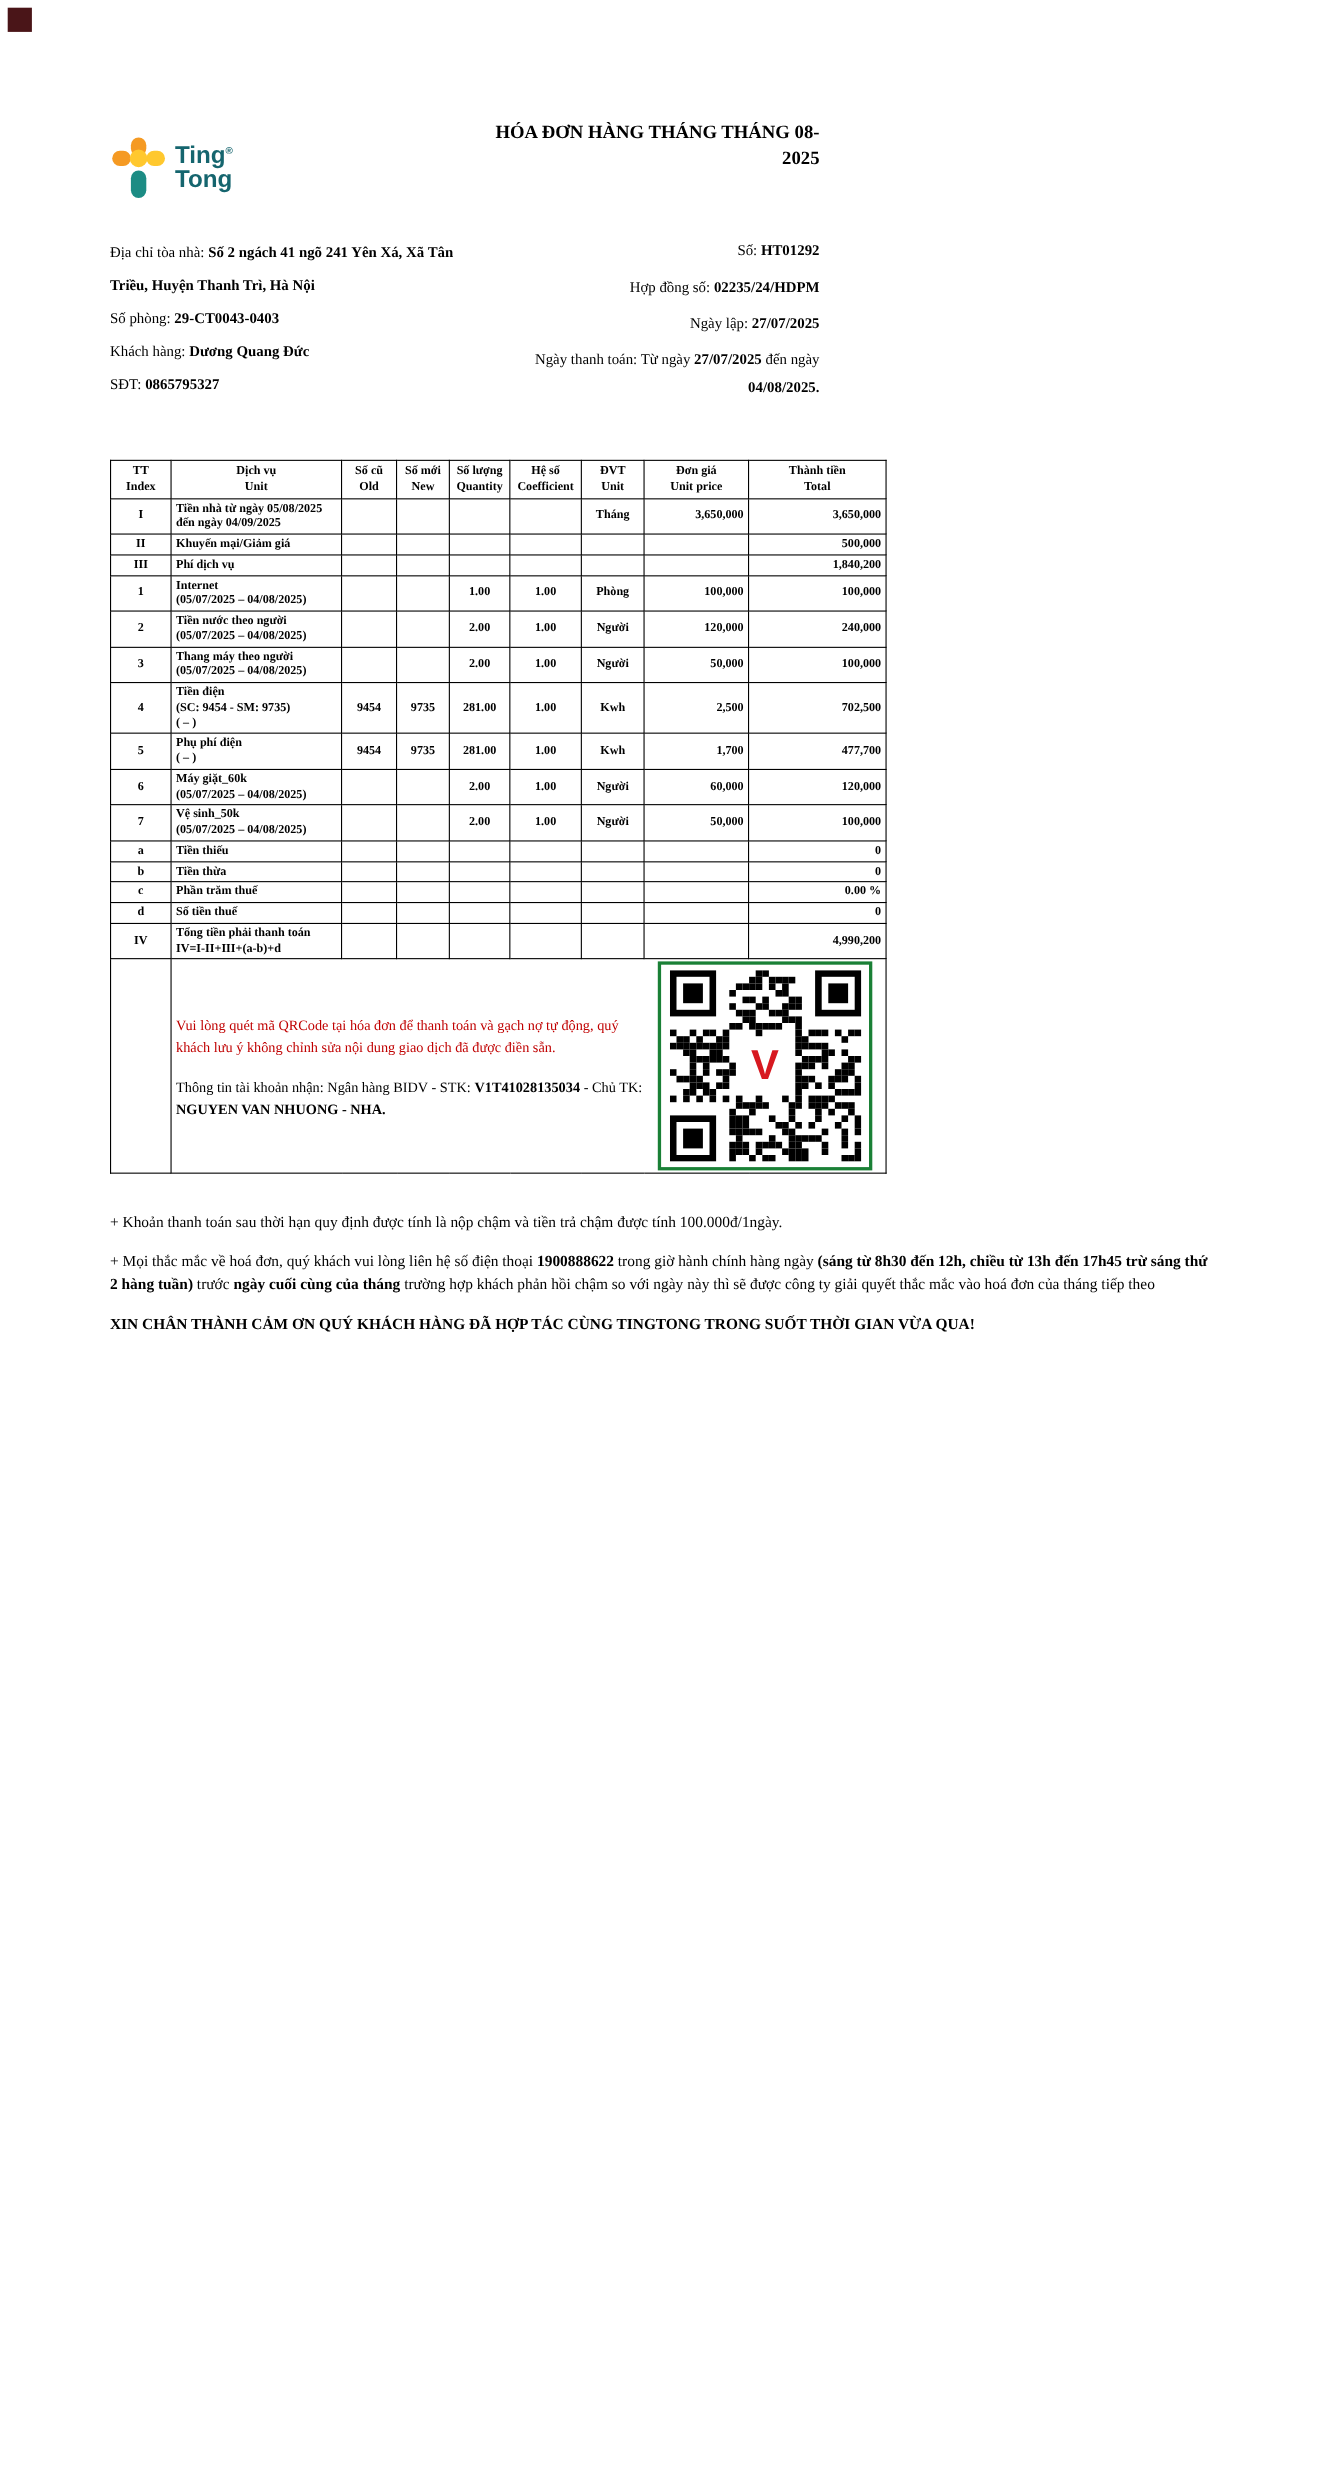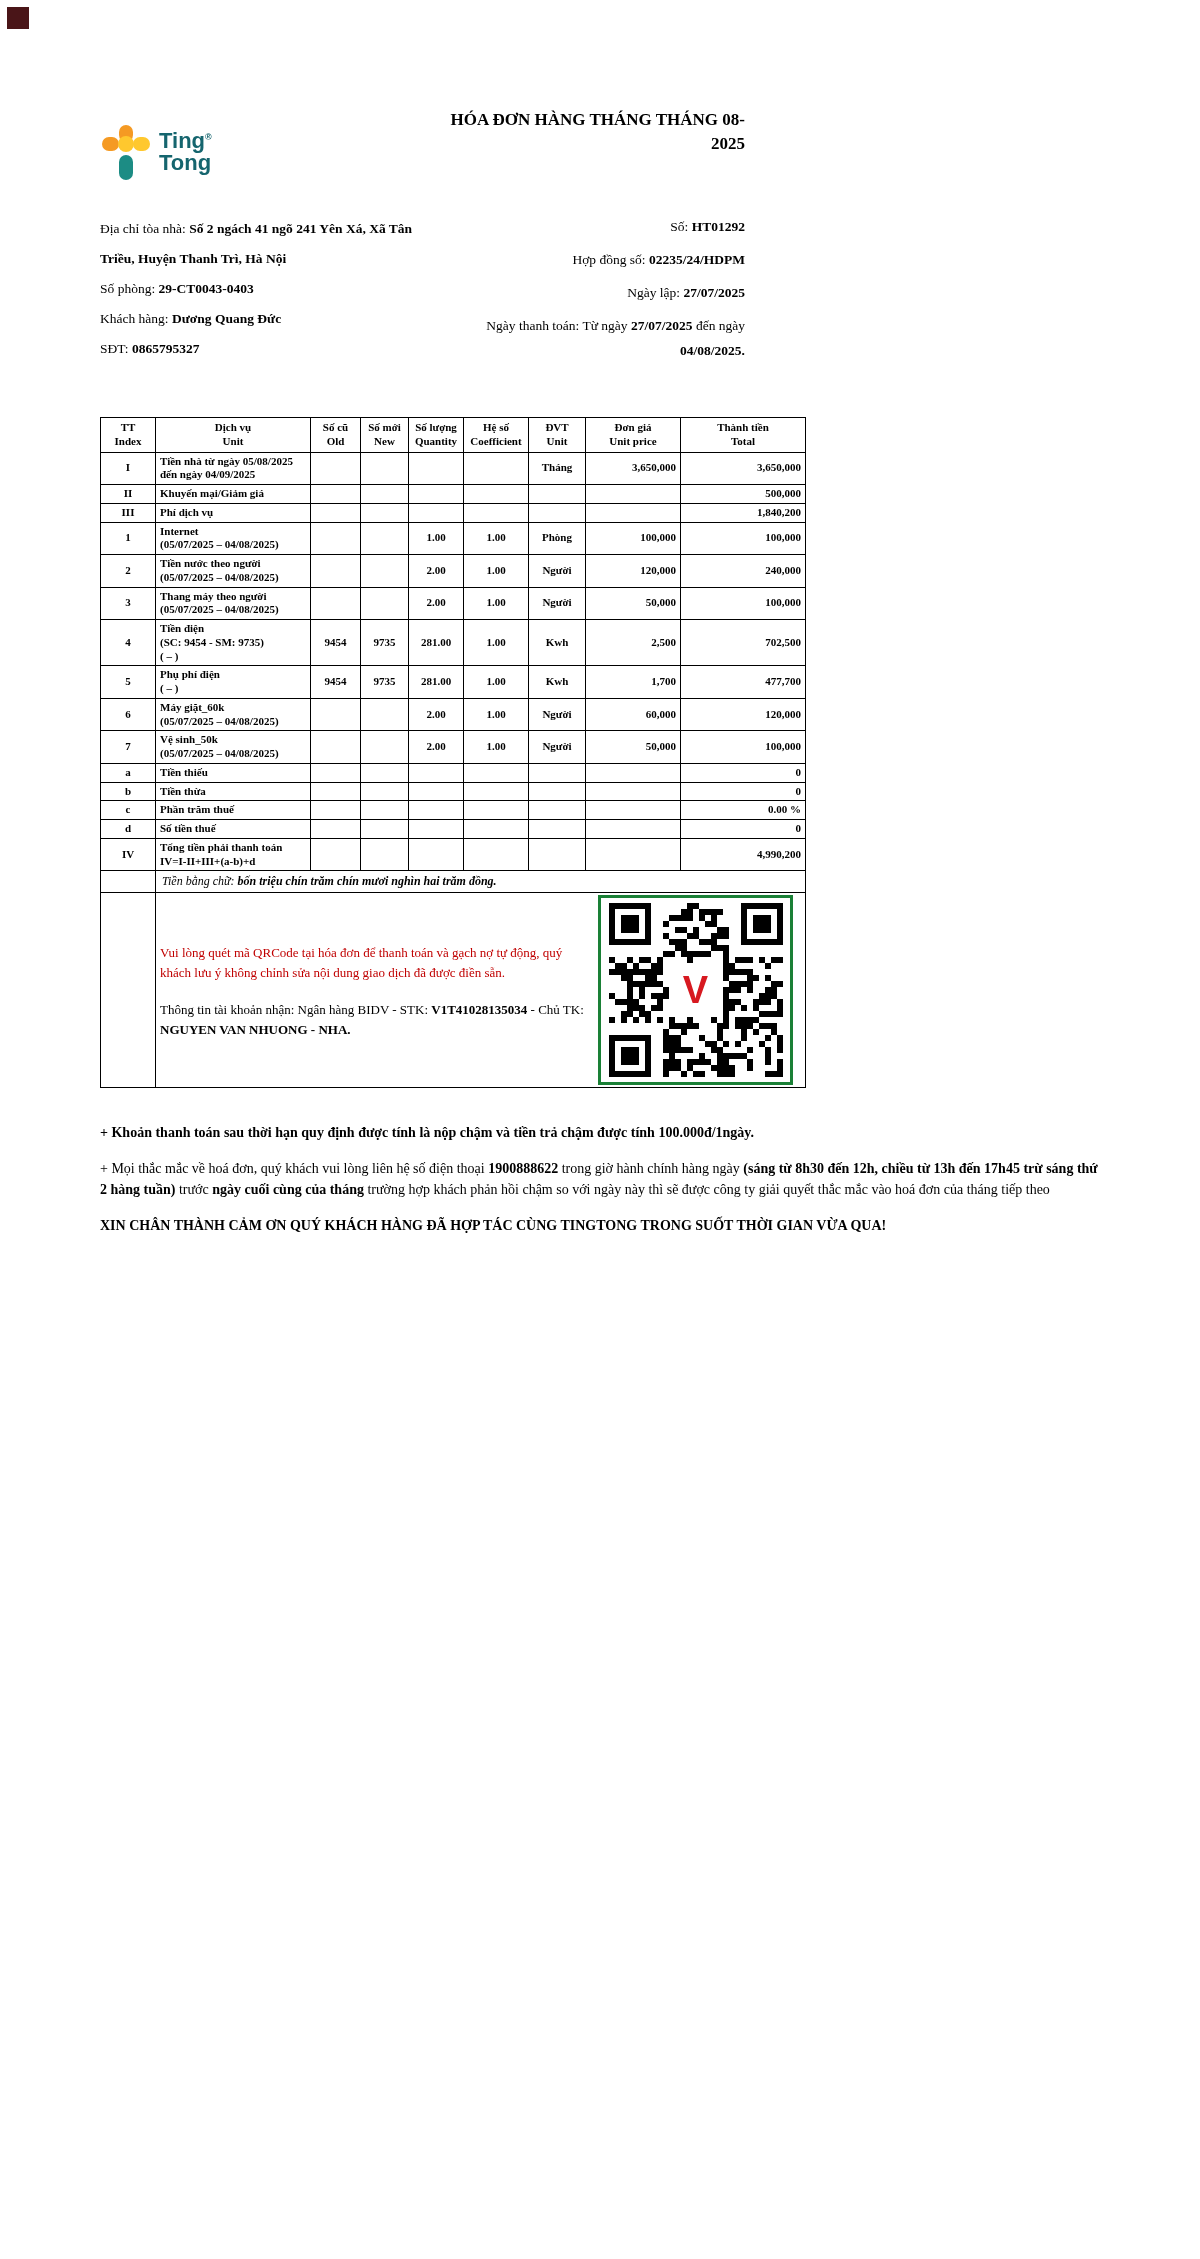--- a/index.html
+++ b/index.html
@@ -55,21 +55,21 @@
     width: 46px; height: 42px; background: #fff; border-radius: 6px;
     display: flex; align-items: center; justify-content: center;
     font-family: "Liberation Sans", sans-serif; font-weight: bold; font-size: 38px;
     color: var(--vietqr-red);
   }
 
   
   .notes { margin-top: 34px; width: 1004px; font-size: 14px; }
   .n-head { font-weight: bold; font-size: 14.5px; }
   .notes p { margin: 15px 0 0 0; line-height: 1.5; }
-  .n1 { font-weight: bold; }
+  .n1 { font-weight: normal; }
   .thanks { font-weight: bold; width: 965px; }
 </style>
 </head>
 <body style="--accent-red: #c00000; --qr-border-green: #1a8036; --logo-teal: #15656e; --logo-orange: #f59a23; --logo-yellow: #ffc82e; --vietqr-red: #d71920; --corner-marker: #4a1518;">
 
 <div class="corner-marker"></div>
 
 <div class="content">
 
   <div class="head">
@@ -380,26 +380,20 @@
           <td class="c-center"></td>
           <td class="c-center"></td>
           <td class="c-center"></td>
           <td class="c-center"></td>
           <td class="c-center"></td>
           <td class="c-right"></td>
           <td class="c-right">4,990,200</td>
         </tr>
       </tbody>
     <tbody>
-      <tr>
-        <td class="c-center"></td>
-        <td colspan="8" class="words-cell">
-          <i><span>Tiền bằng chữ:</span> <b>bốn triệu chín trăm chín mươi nghìn hai trăm đồng.</b></i>
-        </td>
-      </tr>
       <tr>
         <td></td>
         <td colspan="8" class="qr-cell">
           <div class="qr-flex">
             <div class="qr-text">
               <p class="warning">Vui lòng quét mã QRCode tại hóa đơn để thanh toán và gạch nợ tự động, quý khách lưu ý không chỉnh sửa nội dung giao dịch đã được điền sẵn.</p>
               <p class="account"><span>Thông tin tài khoản nhận: Ngân hàng BIDV - STK: </span><b>V1T41028135034</b><span> - Chủ TK: </span><b>NGUYEN VAN NHUONG - NHA.</b></p>
             </div>
             <div class="qr-box">
               <div>

